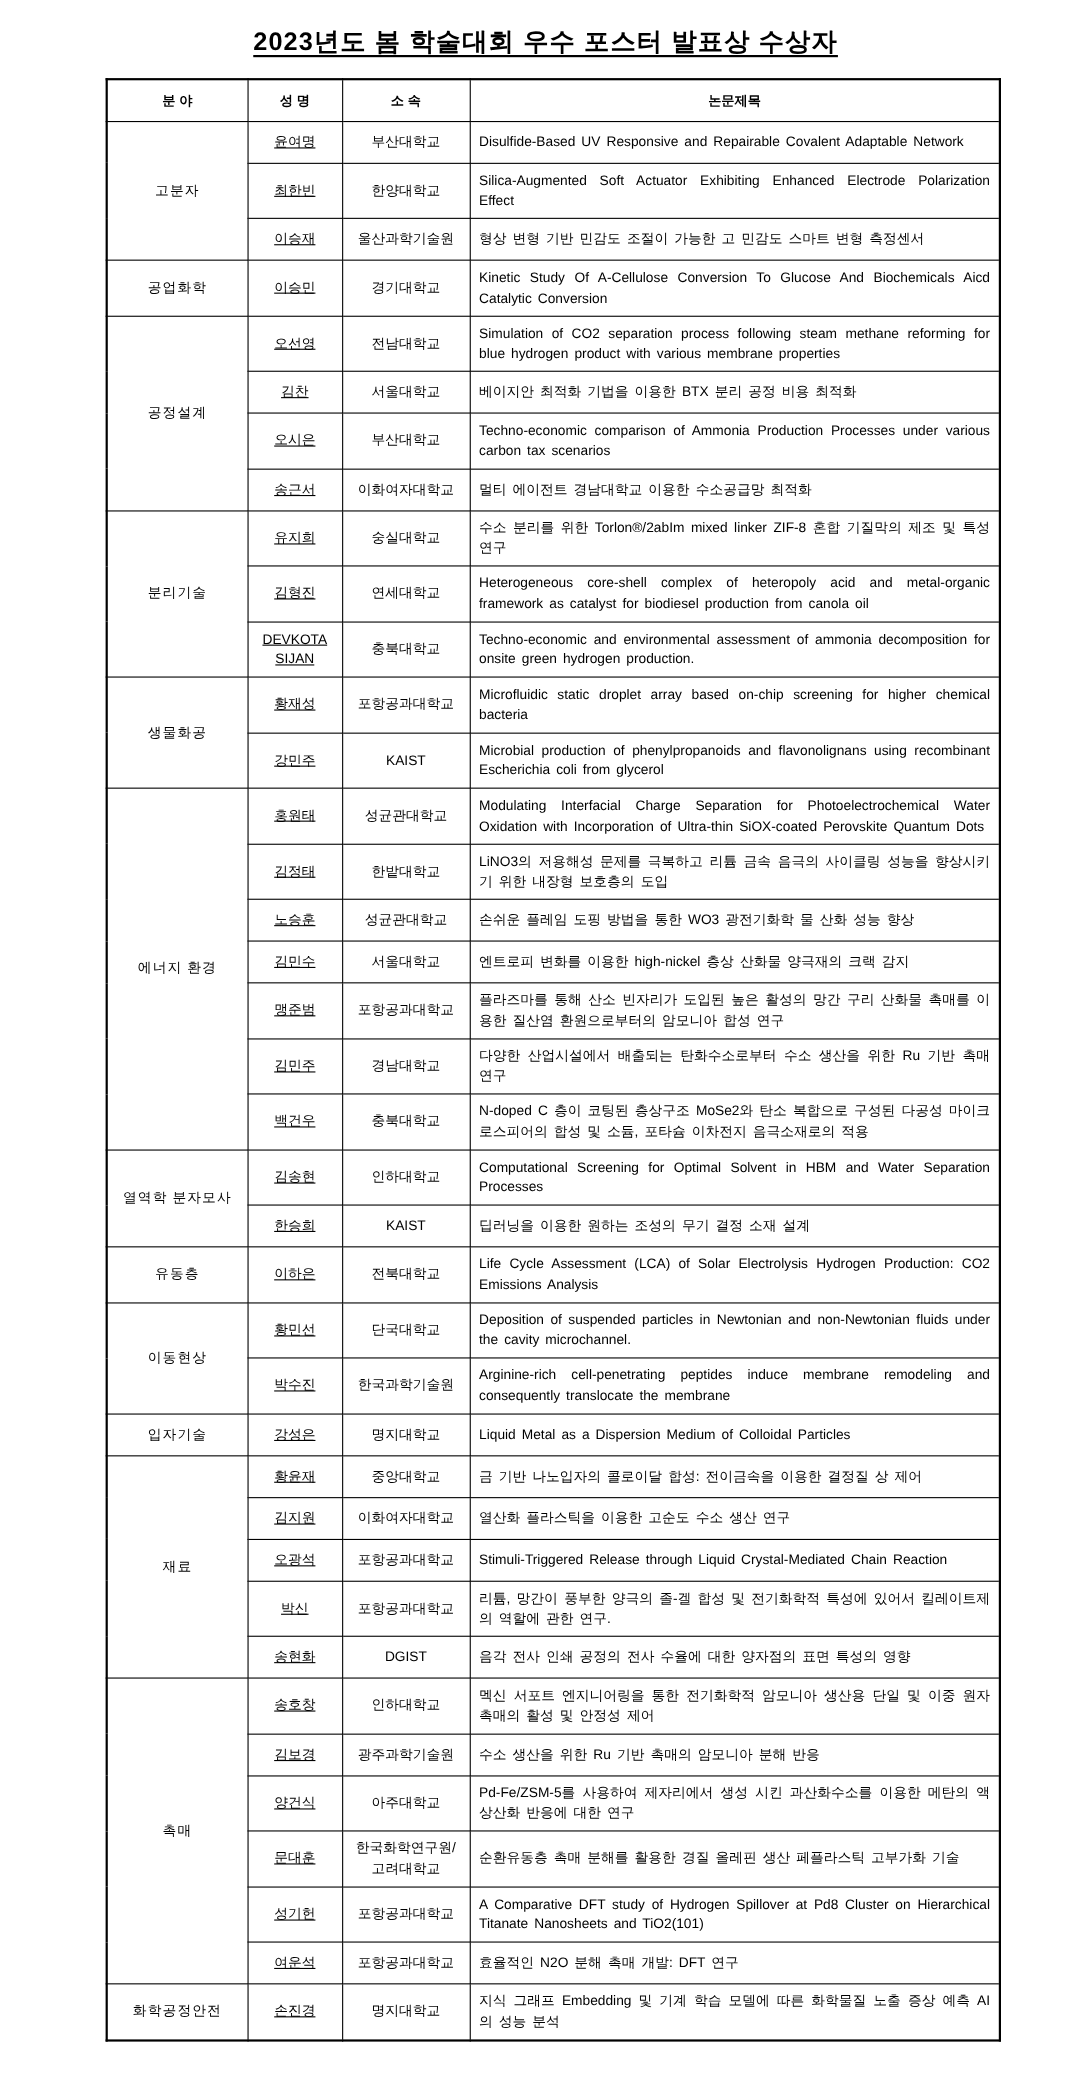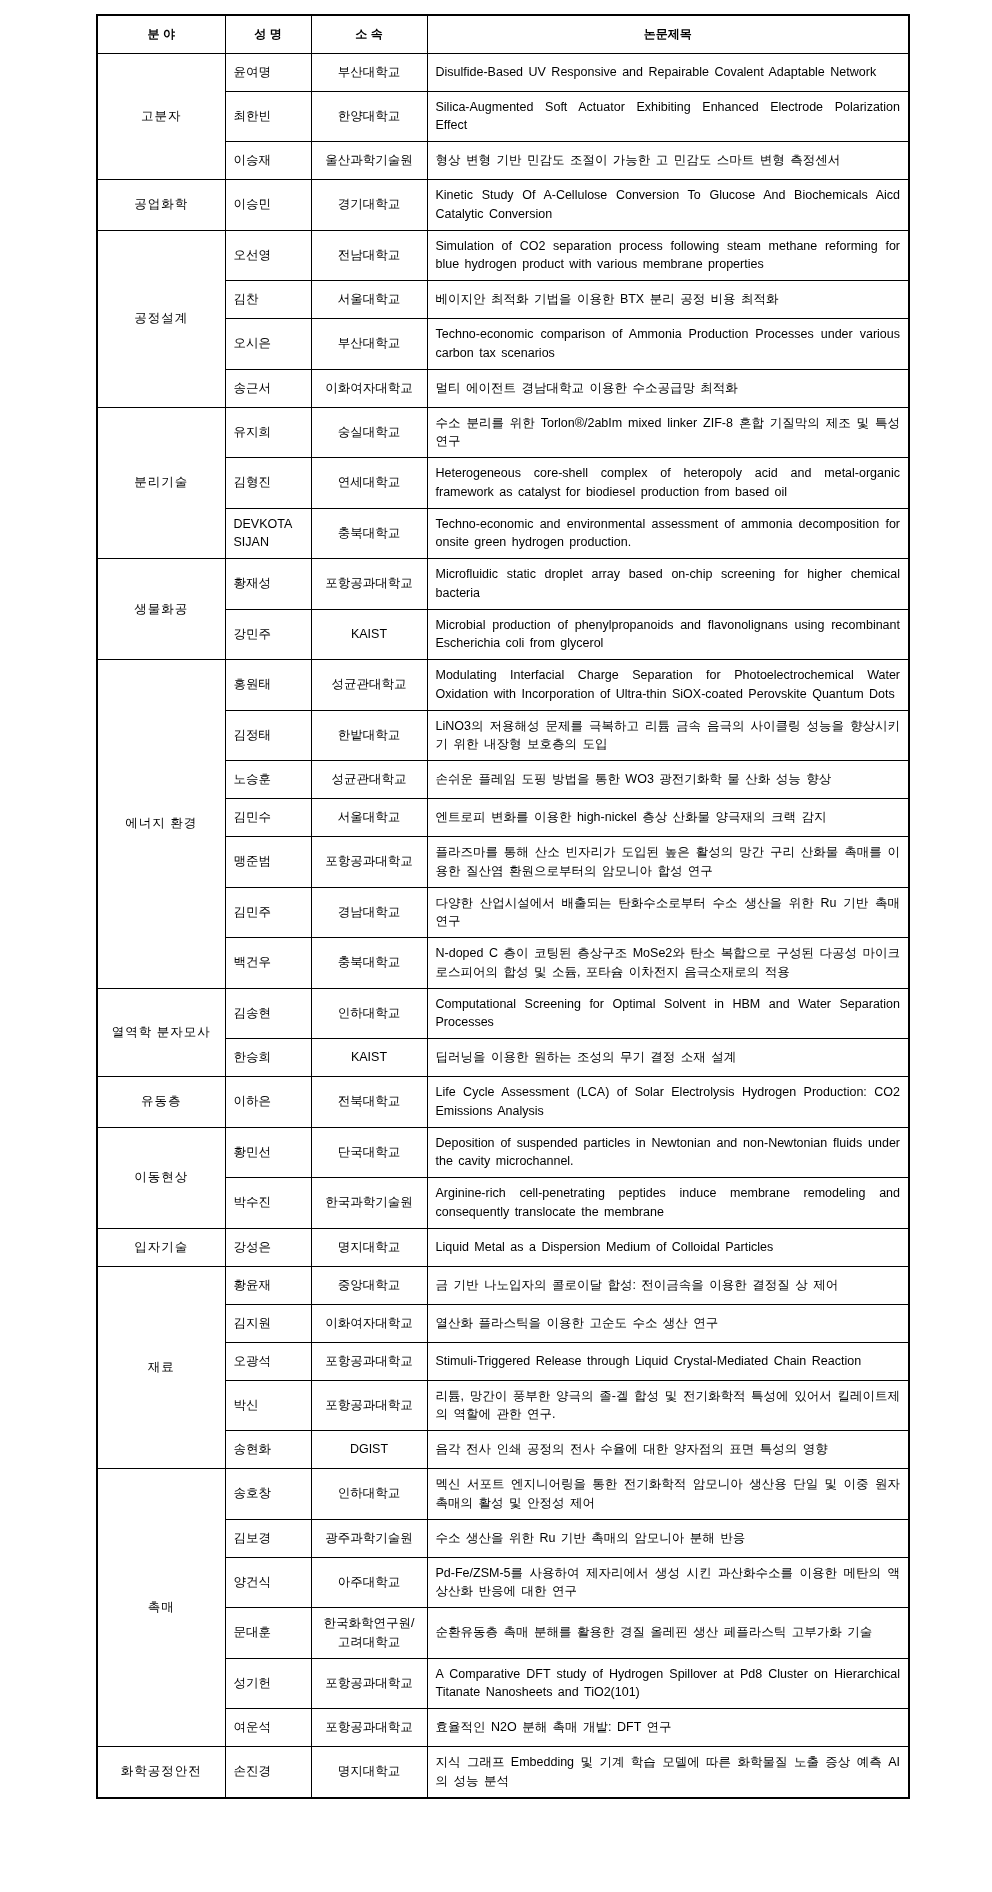--- a/index.html
+++ b/index.html
@@ -51,39 +51,41 @@
     font-size: 12.5px;
     line-height: 1.5;
     padding: 6px 8px;
   }
   table.awards tr { height: 38px; }
   td.field {
     text-align: center;
     letter-spacing: 1px;
   }
   td.name {
-    text-align: left;
+    text-align: center;
     word-break: break-word;
+    text-decoration: underline;
   }
   td.affil {
     text-align: center;
     word-break: break-all;
   }
   td.title {
     text-align: justify;
     text-align-last: left;
     word-spacing: 2px;
     padding: 6px 10px;
     margin-left: 20px;
   }
 </style>
 </head>
 <body>
 
 <div class="page">
+  <h1 class="page-title"><span>2023년도 봄 학술대회 우수 포스터 발표상 수상자</span></h1>
 
   <table class="awards">
     <colgroup>
       <col style="width:128px">
       <col style="width:86px">
       <col style="width:116px">
       <col style="width:482px">
     </colgroup>
     <thead>
       <tr>
@@ -139,21 +141,21 @@
         </tr>
         <tr>
           <td class="field" rowspan="3">분리기술</td>
           <td class="name">유지희</td>
           <td class="affil">숭실대학교</td>
           <td class="title">수소 분리를 위한 Torlon®/2abIm mixed linker ZIF-8 혼합 기질막의 제조 및 특성 연구</td>
         </tr>
         <tr>
           <td class="name">김형진</td>
           <td class="affil">연세대학교</td>
-          <td class="title">Heterogeneous core-shell complex of heteropoly acid and metal-organic framework as catalyst for biodiesel production from based oil</td>
+          <td class="title">Heterogeneous core-shell complex of heteropoly acid and metal-organic framework as catalyst for biodiesel production from canola oil</td>
         </tr>
         <tr>
           <td class="name">DEVKOTA SIJAN</td>
           <td class="affil">충북대학교</td>
           <td class="title">Techno-economic and environmental assessment of ammonia decomposition for onsite green hydrogen production.</td>
         </tr>
         <tr>
           <td class="field" rowspan="2">생물화공</td>
           <td class="name">황재성</td>
           <td class="affil">포항공과대학교</td>

